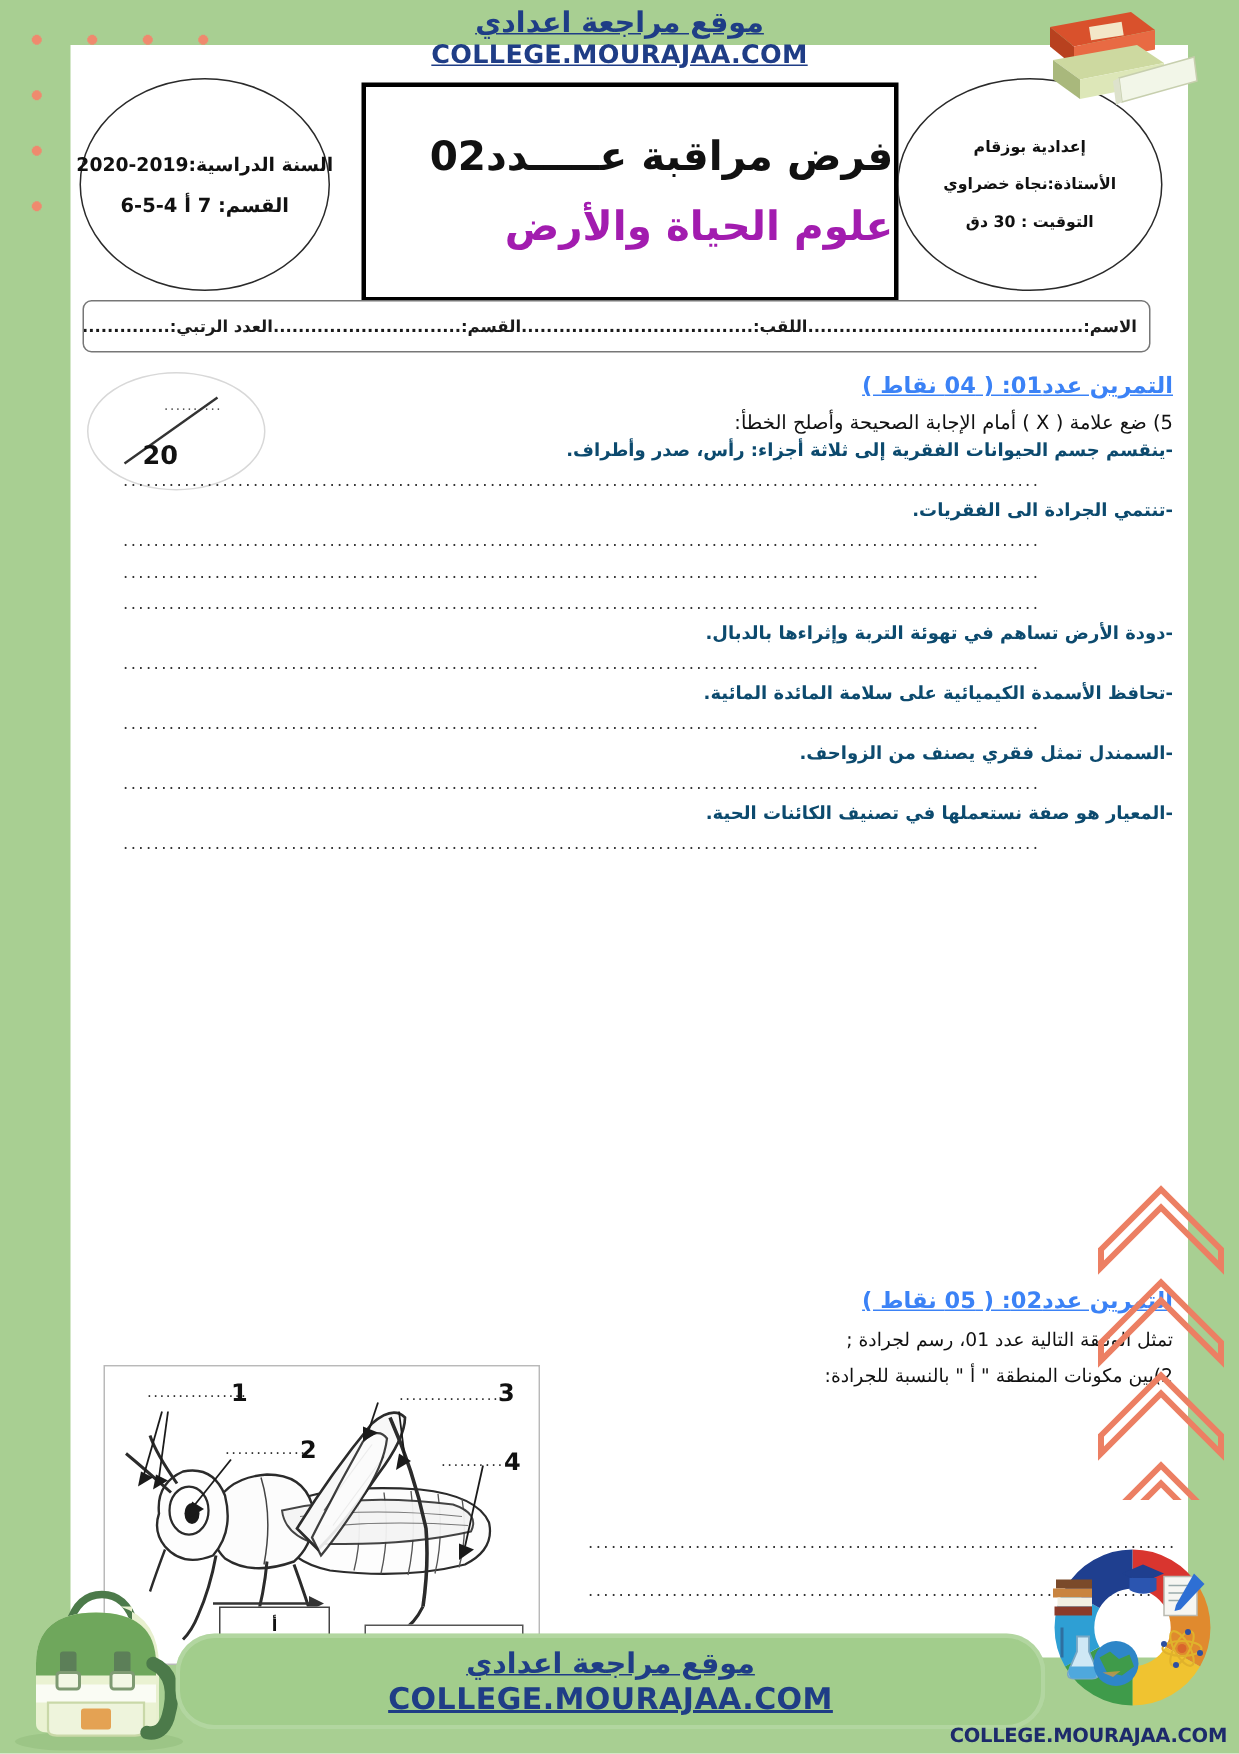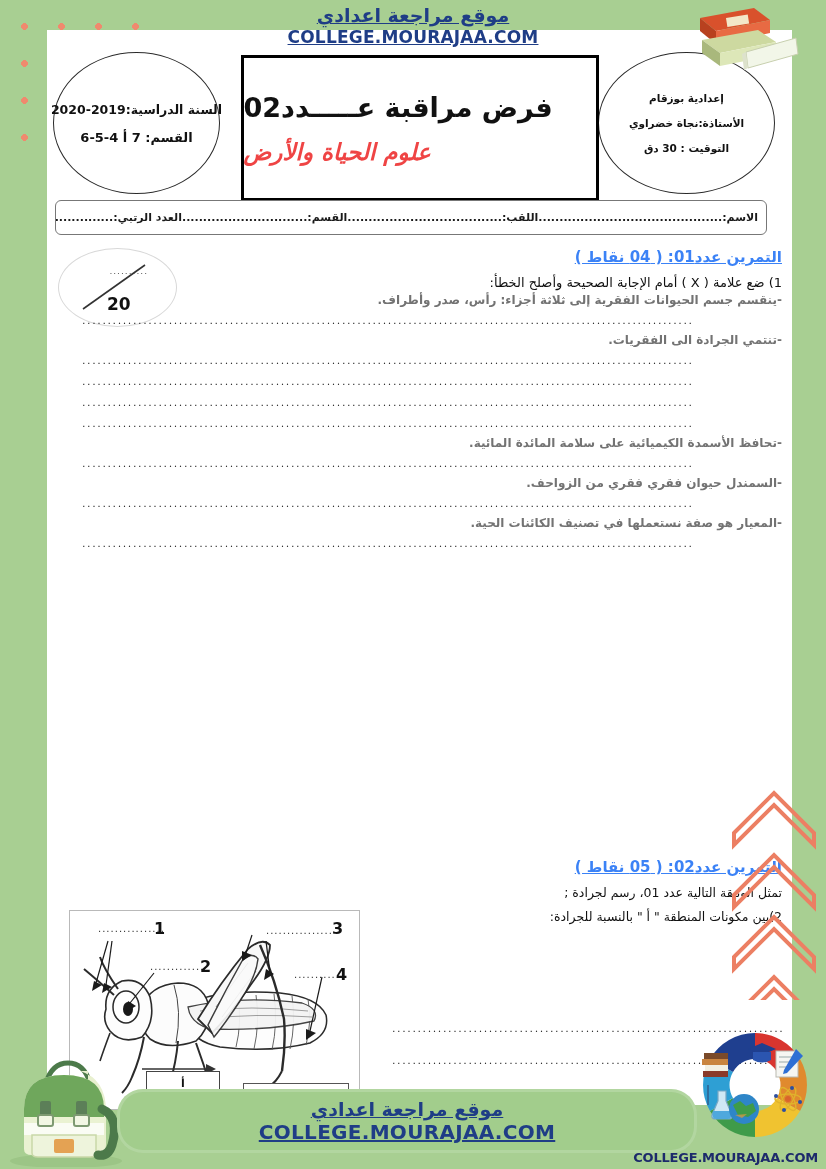--- a/index.html
+++ b/index.html
@@ -80,24 +80,24 @@
   .ellipse.right{left:6px;width:165px;}
   .ellipse span{
     font-size:10.5px;font-weight:bold;color:#111;white-space:nowrap;
   }
   .ellipse.right span{font-size:12.5px;text-align:right;}
   .ellipse.right span.cls{font-size:13px;}
 
   .title-box{
     position:absolute;left:50%;transform:translateX(-50%);top:3px;
     width:352px;height:140px;border:3.5px solid #000;background:#fff;
-    display:flex;flex-direction:column;align-items:flex-end;justify-content:center;gap:16px;
+    display:flex;flex-direction:column;align-items:flex-start;justify-content:center;gap:16px;
   }
   .title-box .t1{font-size:27px;font-weight:bold;color:#111;letter-spacing:0.5px;}
-  .title-box .t2{font-size:23px;font-weight:bold;color:#ef4444;font-style:italic;}
+  .title-box .t2{font-size:27px;font-weight:bold;color:#a21caf;}
 
   
   .info-bar{
     position:absolute;left:8px;top:170px;width:712px;height:35px;
     border:1px solid #777;border-radius:6px;background:#fff;
     display:flex;align-items:center;justify-content:flex-start;
     padding:0 8px;box-sizing:border-box;overflow:hidden;
   }
   .info-bar .txt{
     font-size:11px;font-weight:bold;color:#1a1a1a;white-space:nowrap;
@@ -109,34 +109,34 @@
     position:absolute;left:11px;top:218px;width:117px;height:77px;
     border:1px solid #d8d8d8;border-radius:50%;background:#fff;
   }
   .grade .dots{
     position:absolute;right:28px;top:17px;font-size:9px;color:#555;letter-spacing:1px;
   }
   .grade .slash{
     position:absolute;left:22px;top:14px;width:66px;height:48px;
   }
   .grade .den{
-    position:absolute;left:48px;bottom:12px;font-size:17px;font-weight:bold;color:#111;
+    position:absolute;left:36px;bottom:12px;font-size:17px;font-weight:bold;color:#111;
   }
 
   
   .ex{position:absolute;right:10px;width:700px;}
   .ex-title{
     font-size:15px;font-weight:bold;color:#3b82f6;text-align:right;
     text-decoration:underline;padding-left:28px;
   }
   .ex-instr{
     font-size:13px;color:#111;text-align:right;margin-top:9px;padding-left:36px;
   }
   .stmt{
-    font-size:12px;color:#737373;text-align:right;margin-top:3px;padding-left:100px;
+    font-size:12px;color:#0c4a6e;text-align:right;margin-top:3px;padding-left:100px;
     font-weight:600;
   }
   .dotline{
     font-size:11px;color:#333;letter-spacing:1.6px;direction:ltr;text-align:left;
     margin-top:7px;margin-bottom:5px;overflow:hidden;white-space:nowrap;
     height:14px;
   }
   .ex2-line{
     font-size:12.5px;color:#111;text-align:right;margin-top:9px;padding-left:48px;
   }
@@ -285,38 +285,39 @@
   <div class="grade">
     <span class="dots">..........</span>
     <svg class="slash" viewBox="0 0 66 48">
       <line x1="2" y1="46" x2="64" y2="2" stroke="#333" stroke-width="1.6"></line>
     </svg>
     <span class="den">20</span>
   </div>
 
   <div class="ex" style="top:218px;">
     <div class="ex-title">التمرين عدد01: ( 04 نقاط )</div>
-    <div class="ex-instr">1) ضع علامة ( X ) أمام الإجابة الصحيحة وأصلح الخطأ:</div>
+    <div class="ex-instr">5) ضع علامة ( X ) أمام الإجابة الصحيحة وأصلح الخطأ:</div>
 
     <div class="stmt">-ينقسم جسم الحيوانات الفقرية إلى ثلاثة أجزاء: رأس، صدر وأطراف.</div>
     <div class="dotline">........................................................................................................................</div>
 
     <div class="stmt">-تنتمي الجرادة الى الفقريات.</div>
     <div class="dotline">........................................................................................................................</div>
 
     <div class="dotline">........................................................................................................................</div>
 
     <div class="dotline">........................................................................................................................</div>
 
+    <div class="stmt">-دودة الأرض تساهم في تهوئة التربة وإثراءها بالدبال.</div>
     <div class="dotline">........................................................................................................................</div>
 
     <div class="stmt">-تحافظ الأسمدة الكيميائية على سلامة المائدة المائية.</div>
     <div class="dotline">........................................................................................................................</div>
 
-    <div class="stmt">-السمندل حيوان فقري فقري من الزواحف.</div>
+    <div class="stmt">-السمندل تمثل فقري يصنف من الزواحف.</div>
     <div class="dotline">........................................................................................................................</div>
 
     <div class="stmt">-المعيار هو صفة نستعملها في تصنيف الكائنات الحية.</div>
     <div class="dotline">........................................................................................................................</div>
   </div>
 
   <div class="ex" style="top:828px;">
     <div class="ex-title">التمرين عدد02: ( 05 نقاط )</div>
     <div class="ex2-line">تمثل الوثيقة التالية عدد 01، رسم لجرادة ;</div>
     <div class="ex2-line">2)بين مكونات المنطقة " أ " بالنسبة للجرادة:</div>

